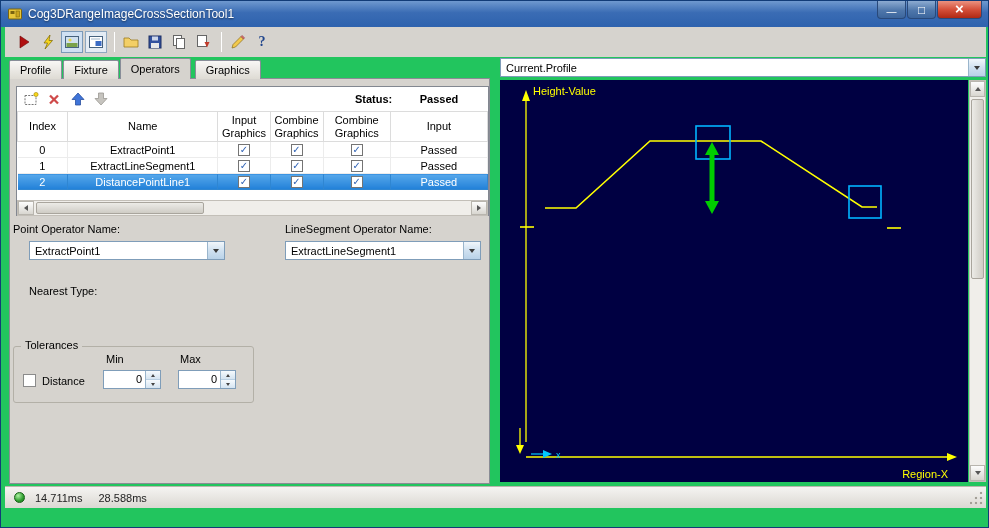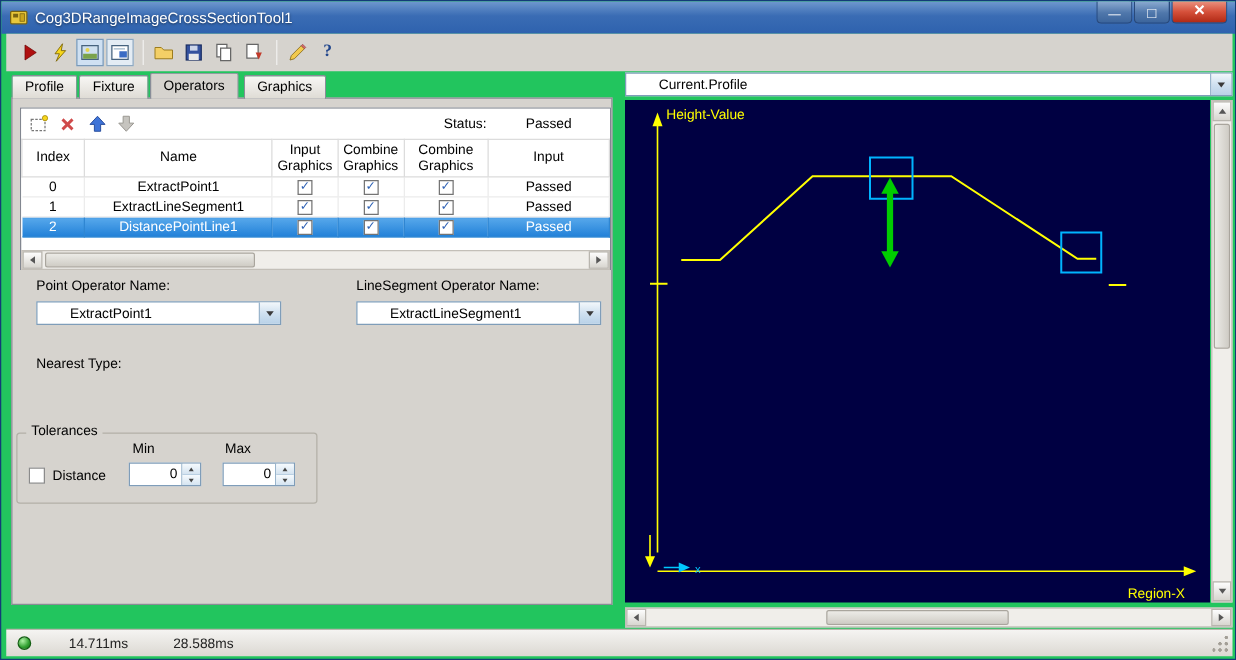--- a/index.html
+++ b/index.html
@@ -39,21 +39,21 @@
   .tab.gapped { margin-left:3px; }
 
   .tab-page { position:absolute; left:8px; top:77px; width:481px; height:406px;
     border:1px solid #898c95; background:#d6d3ce; z-index:2; }
 
   
   .grid-control { position:absolute; left:6px; top:7px; width:473px; height:130px;
     border:1px solid #828790; background:#fff; }
   .gtoolbar { position:absolute; left:0; top:0; right:0; height:24px; background:#fff; }
   .gbtn { position:absolute; top:2px; width:20px; height:20px; display:flex; align-items:center; justify-content:center; }
-  .glabel { position:absolute; top:6px; }
+  .glabel { position:absolute; top:6px;font-weight:bold; }
 
   .optable { position:absolute; left:0; top:24px; border-collapse:collapse; table-layout:fixed;
     width:471px; background:#fff; font-size:11px; }
   .optable th { background:#fff; border:1px solid #dcdcdc; font-weight:normal; white-space:pre-line;
     line-height:1.15; height:30px; text-align:center; vertical-align:middle; padding:0; }
   .optable td { border-right:1px solid #ececec; border-bottom:1px solid #ececec; height:16px;
     text-align:center; padding:0; vertical-align:middle; background:#fff; }
   .optable .c0{width:50px}.optable .c1{width:150px}.optable .c2{width:52px}
   .optable .c3{width:53px}.optable .c4{width:67px}.optable .c5{width:97px}
   .optable tr.sel td { background:linear-gradient(#57a8eb,#2180d8); color:#fff; border-color:#2f86d2; }
@@ -69,21 +69,21 @@
   .thumb-v { position:absolute; left:1px; right:1px; background:linear-gradient(90deg,#ecebe7,#cfccc5);
     border:1px solid #a9a59d; border-radius:2px; }
   .tri-l { width:0;height:0;border-top:3.5px solid transparent;border-bottom:3.5px solid transparent;border-right:4px solid #565656; }
   .tri-r { width:0;height:0;border-top:3.5px solid transparent;border-bottom:3.5px solid transparent;border-left:4px solid #565656; }
   .tri-u { width:0;height:0;border-left:3.5px solid transparent;border-right:3.5px solid transparent;border-bottom:4px solid #565656; }
   .tri-d { width:0;height:0;border-left:3.5px solid transparent;border-right:3.5px solid transparent;border-top:4px solid #565656; }
 
   
   .flabel { position:absolute; white-space:nowrap; }
   .combo { position:absolute; height:19px; background:#fff; border:1px solid #7f9db9; display:flex; align-items:center; }
-  .combo-text { flex:1; padding:0 5px; white-space:nowrap; overflow:hidden;margin-left:21px; }
+  .combo-text { flex:1; padding:0 5px; white-space:nowrap; overflow:hidden; }
   .combo-btn { width:17px; height:100%; background:linear-gradient(#f2f7fb,#d0e1f0 50%,#b9d2e8);
     border-left:1px solid #9ab5cc; display:flex; align-items:center; justify-content:center; }
   .carrow { width:0; height:0; border-left:3.5px solid transparent; border-right:3.5px solid transparent; border-top:4px solid #3a3a3a; }
 
   .groupbox { position:absolute; border:1px solid #b3b0a7; border-radius:3px; }
   .gb-title { position:absolute; top:-8px; left:7px; background:#d6d3ce; padding:0 4px; }
   .checkbox { position:absolute; width:13px; height:13px; background:#fff; border:1px solid #8b8b8b; }
 
   .spinner { position:absolute; width:58px; height:19px; background:#fff; border:1px solid #7f9db9; display:flex; }
   .spin-value { flex:1; text-align:right; padding:2px 3px 0 0; }
@@ -98,23 +98,23 @@
   .chart svg { display:block; width:468px; height:402px; }
   .axis { stroke:#ffff00; stroke-width:1.3; }
   .axisf { fill:#ffff00; }
   .caxis { stroke:#00c8ff; stroke-width:1.2; }
   .caxisf { fill:#00c8ff; }
   .ylab,.xlab { fill:#ffff00; font-size:11px; font-family:"Liberation Sans",sans-serif; }
   .xlab { text-anchor:end; }
   .xmark { fill:#00c8ff; font-size:9px; font-family:"Liberation Sans",sans-serif; }
 
   
-  .statusbar { position:absolute; left:4px; top:502px; width:981px; height:22px;
+  .statusbar { position:absolute; left:4px; top:485px; width:981px; height:22px;
     border-top:1px solid #b9b6ad; background:linear-gradient(#f5f4f2,#dbd8d2);
-    display:flex; align-items:center;gap:20px; }
+    display:flex; align-items:center; }
   .led { width:11px; height:11px; border-radius:50%; margin-left:9px;
     background:radial-gradient(circle at 35% 30%, #aef2a4, #2f9e2f 60%, #1b771b); border:1px solid #156015; }
   .stime { color:#222; }
   .grip { margin-left:auto; margin-right:2px; width:14px; height:15px;
     background:
      radial-gradient(circle at 11px 3px,#a39f97 1.2px,transparent 1.6px),
      radial-gradient(circle at 11px 8px,#a39f97 1.2px,transparent 1.6px),
      radial-gradient(circle at 6px 8px,#a39f97 1.2px,transparent 1.6px),
      radial-gradient(circle at 11px 13px,#a39f97 1.2px,transparent 1.6px),
      radial-gradient(circle at 6px 13px,#a39f97 1.2px,transparent 1.6px),
@@ -284,21 +284,21 @@
         <span class="sb-arrow" style="left:0;top:0;width:16px;height:14px">
             <span class="tri-l"></span>
           </span>
         <span class="sb-arrow" style="right:0;top:0;width:16px;height:14px">
             <span class="tri-r"></span>
           </span>
         <span class="thumb-h" style="left:18px;width:168px"></span>
       </div>
     </div>
 
-    <span class="flabel" style="left:19px;top:144px">Point Operator Name:</span>
+    <span class="flabel" style="left:3px;top:144px">Point Operator Name:</span>
     <div class="combo" style="left:19px;top:162px;width:196px">
       <span class="combo-text">ExtractPoint1</span>
       <span class="combo-btn">
           <span class="carrow"></span>
         </span>
     </div>
 
     <span class="flabel" style="left:275px;top:144px">LineSegment Operator Name:</span>
     <div class="combo" style="left:275px;top:162px;width:196px">
       <span class="combo-text">ExtractLineSegment1</span>

